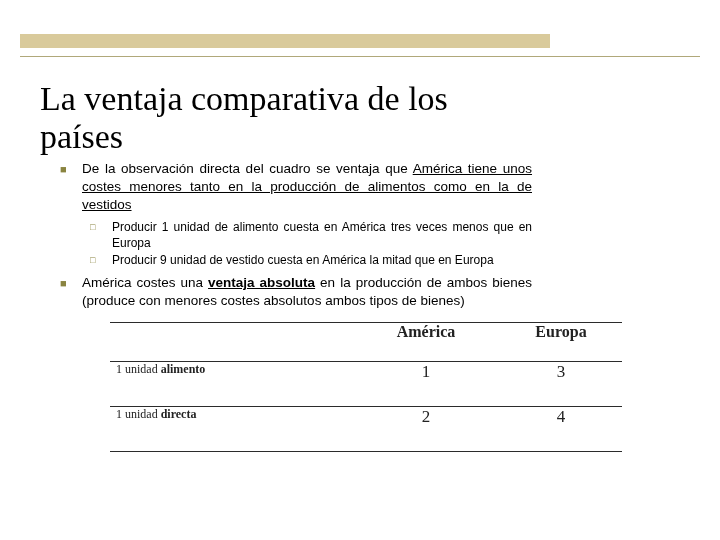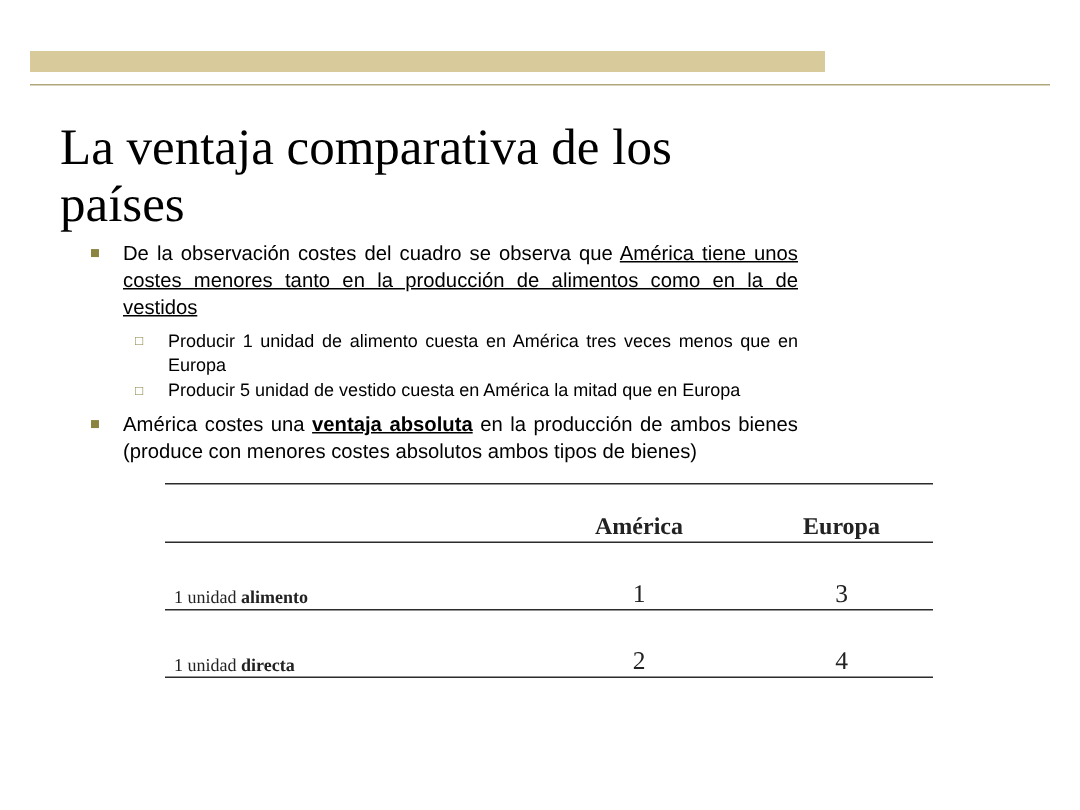--- a/index.html
+++ b/index.html
@@ -83,21 +83,21 @@
   .table-wrap {
     position: absolute;
     top: 322px;
     left: 110px;
     width: 512px;
     font-family: "Times New Roman", Times, serif;
     color: #222;
   }
   .trow {
     display: flex;
-    align-items: flex-end;
+    align-items: flex-start;
     border-bottom: 1.5px solid #2b2b2b;
     height: 44px;
   }
   .trow.header {
     border-top: 1.5px solid #2b2b2b;
     height: 38px;
   }
   .trow.header .c1 { font-weight: normal; }
   .c1 { flex: 0 0 230px; font-size: 12px; padding-left: 6px; }
   .c2 { flex: 0 0 160px; text-align: center; font-size: 17px; }
@@ -111,31 +111,31 @@
 <div class="slide">
   <div class="tan-bar"></div>
   <div class="thin-line"></div>
 
   <div class="title">La ventaja comparativa de los países</div>
 
   <div class="body">
     <div class="lvl1">
       <div class="bullet">■</div>
       <div>
-        <span>De la observación costes del cuadro se observa que </span><span class="underline">América tiene unos costes menores tanto en la producción de alimentos como en la de vestidos</span>
+        <span>De la observación directa del cuadro se ventaja que </span><span class="underline">América tiene unos costes menores tanto en la producción de alimentos como en la de vestidos</span>
       </div>
     </div>
     <div class="lvl2-wrap">
       <div class="lvl2">
         <div class="bullet">□</div>
         <div>Producir 1 unidad de alimento cuesta en América tres veces menos que en Europa</div>
       </div>
       <div class="lvl2">
         <div class="bullet">□</div>
-        <div>Producir 5 unidad de vestido cuesta en América la mitad que en Europa</div>
+        <div>Producir 9 unidad de vestido cuesta en América la mitad que en Europa</div>
       </div>
     </div>
     <div class="lvl1">
       <div class="bullet">■</div>
       <div>
         <span>América costes una </span><span class="bold-ul">ventaja absoluta</span><span> en la producción de ambos bienes (produce con menores costes absolutos ambos tipos de bienes)</span>
       </div>
     </div>
   </div>
 

